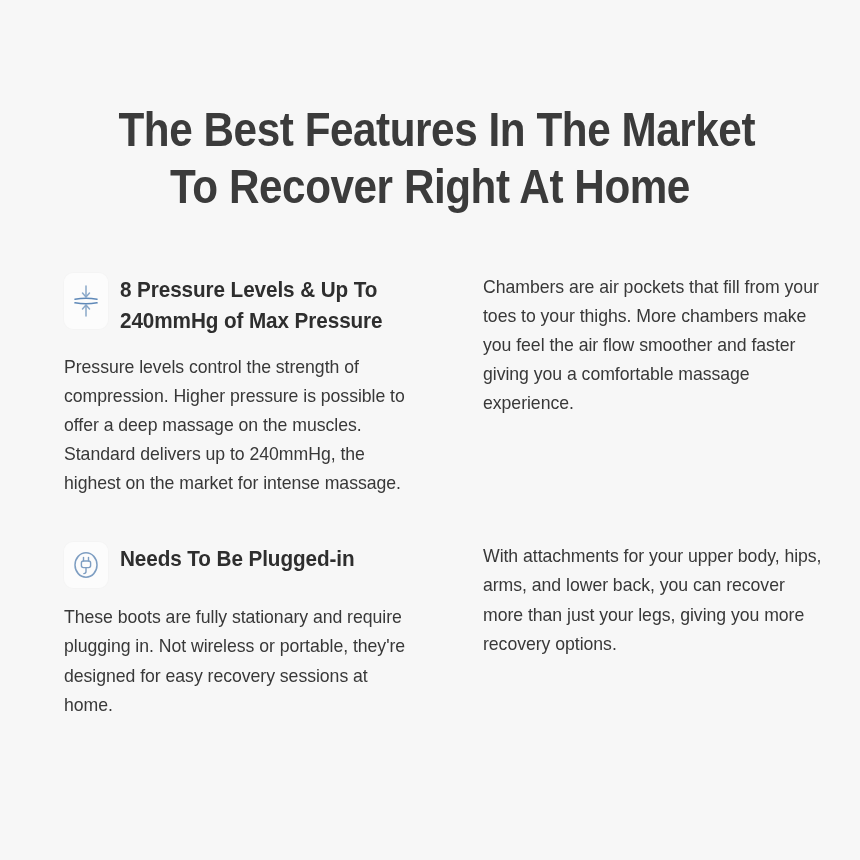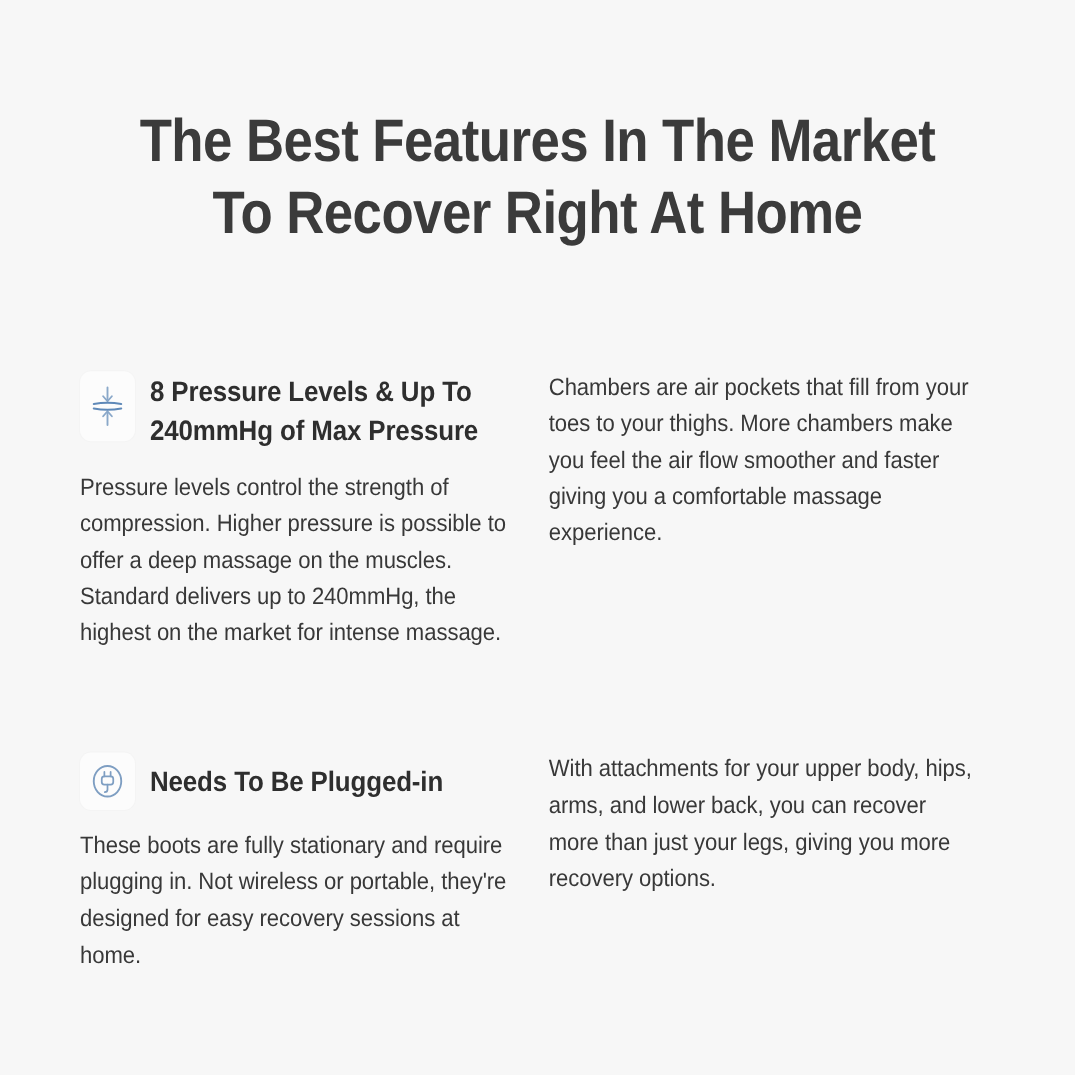--- a/index.html
+++ b/index.html
@@ -14,48 +14,49 @@
     font-family: "Liberation Sans", sans-serif;
     -webkit-font-smoothing: antialiased;
     overflow: hidden;
   }
 
   .page {
     width: 860px;
     height: 608px;
     position: relative;
     background: #f7f7f7;
-    padding: 0;
+    padding: 16px;
   }
 
   
   .headline {
     text-align: center;
     color: #3b3b3b;
     font-weight: 700;
     font-size: 48px;
     line-height: 1.18;
     letter-spacing: -0.5px;
     padding: 86px 60px 0 60px;
     transform: scaleX(0.88);
     transform-origin: center top;
   }
   .headline .line { display: block; white-space: nowrap; }
 
   
   .features {
     position: absolute;
-    top: 296px;
+    top: 272px;
     left: 0;
     width: 860px;
     display: grid;
     grid-template-columns: 375px 375px;
     column-gap: 0px;
     row-gap: 80px;
     padding-left: 64px;
+    gap: 44px;
   }
 
   .feature {
     width: 372px;
   }
 
   .feature-head {
     display: flex;
     align-items: flex-start;
     gap: 12px;
@@ -94,21 +95,21 @@
     font-size: 19px;
     font-weight: 400;
     line-height: 1.53;
     letter-spacing: -0.05px;
     transform: scaleX(0.93);
     transform-origin: left top;
     max-width: 400px;
   }
 
   
-  .feature.r2 .feature-head { align-items: center; margin-bottom: 14px; }
+  .feature.r2 .feature-head { align-items: flex-start; margin-bottom: 14px; }
 </style>
 </head>
 <body>
 
 <div class="page">
 
   <div class="headline">
     <span class="line">The Best Features In The Market</span>
     <span class="line">To Recover Right At Home</span>
   </div>

